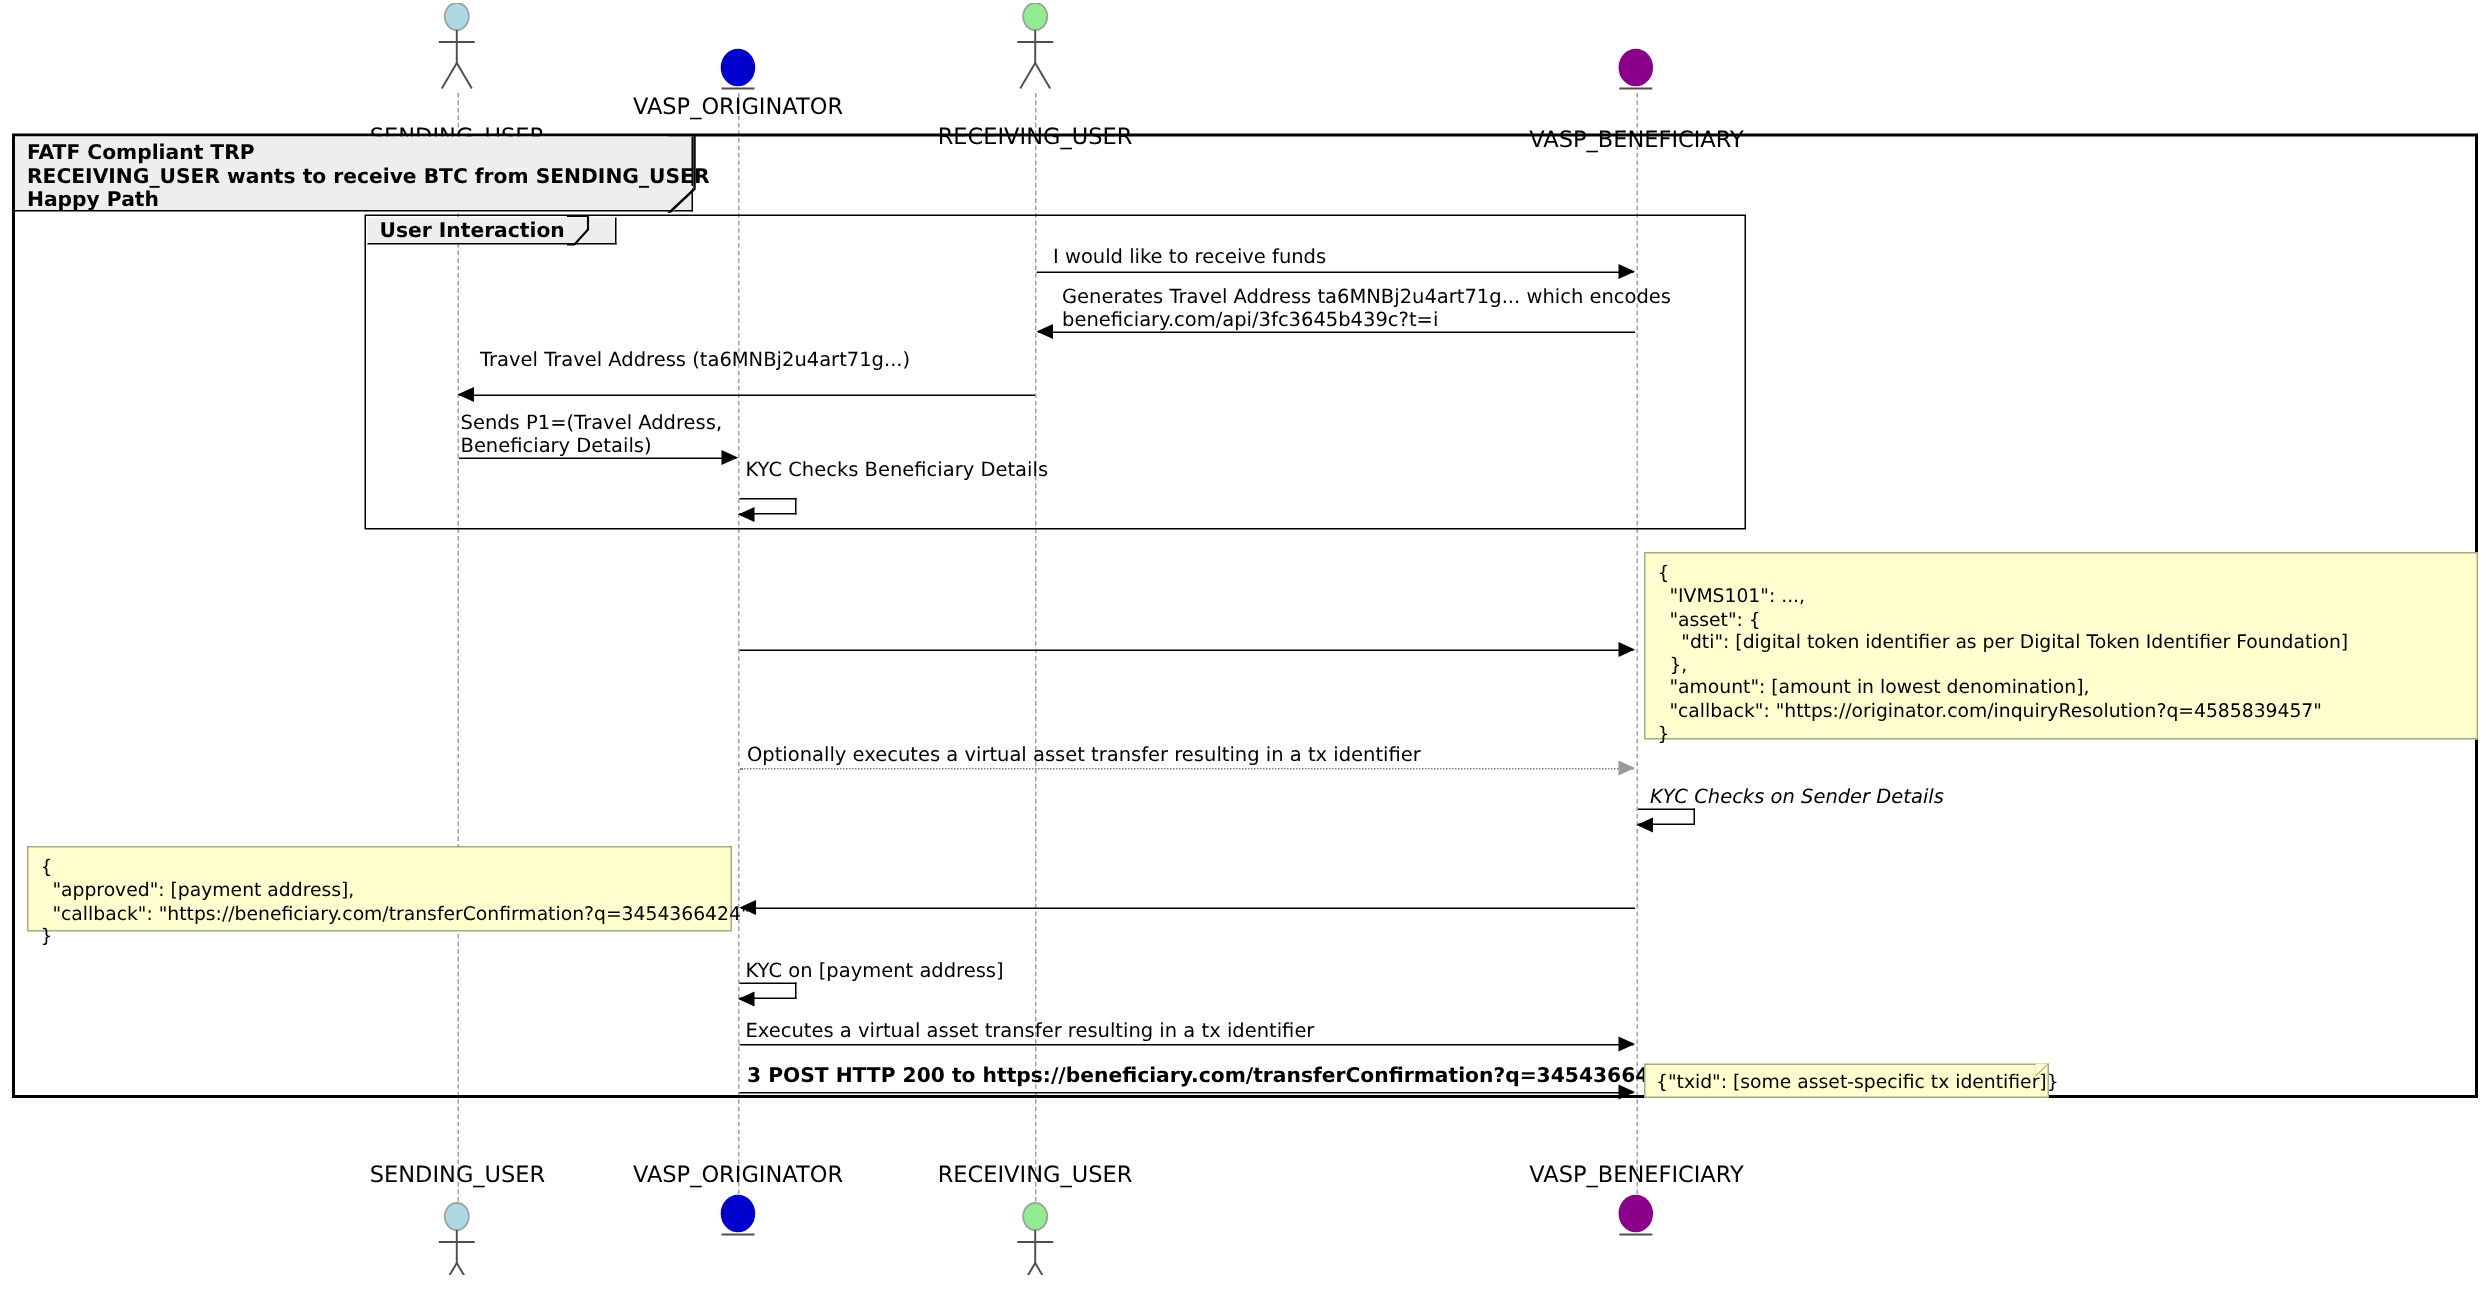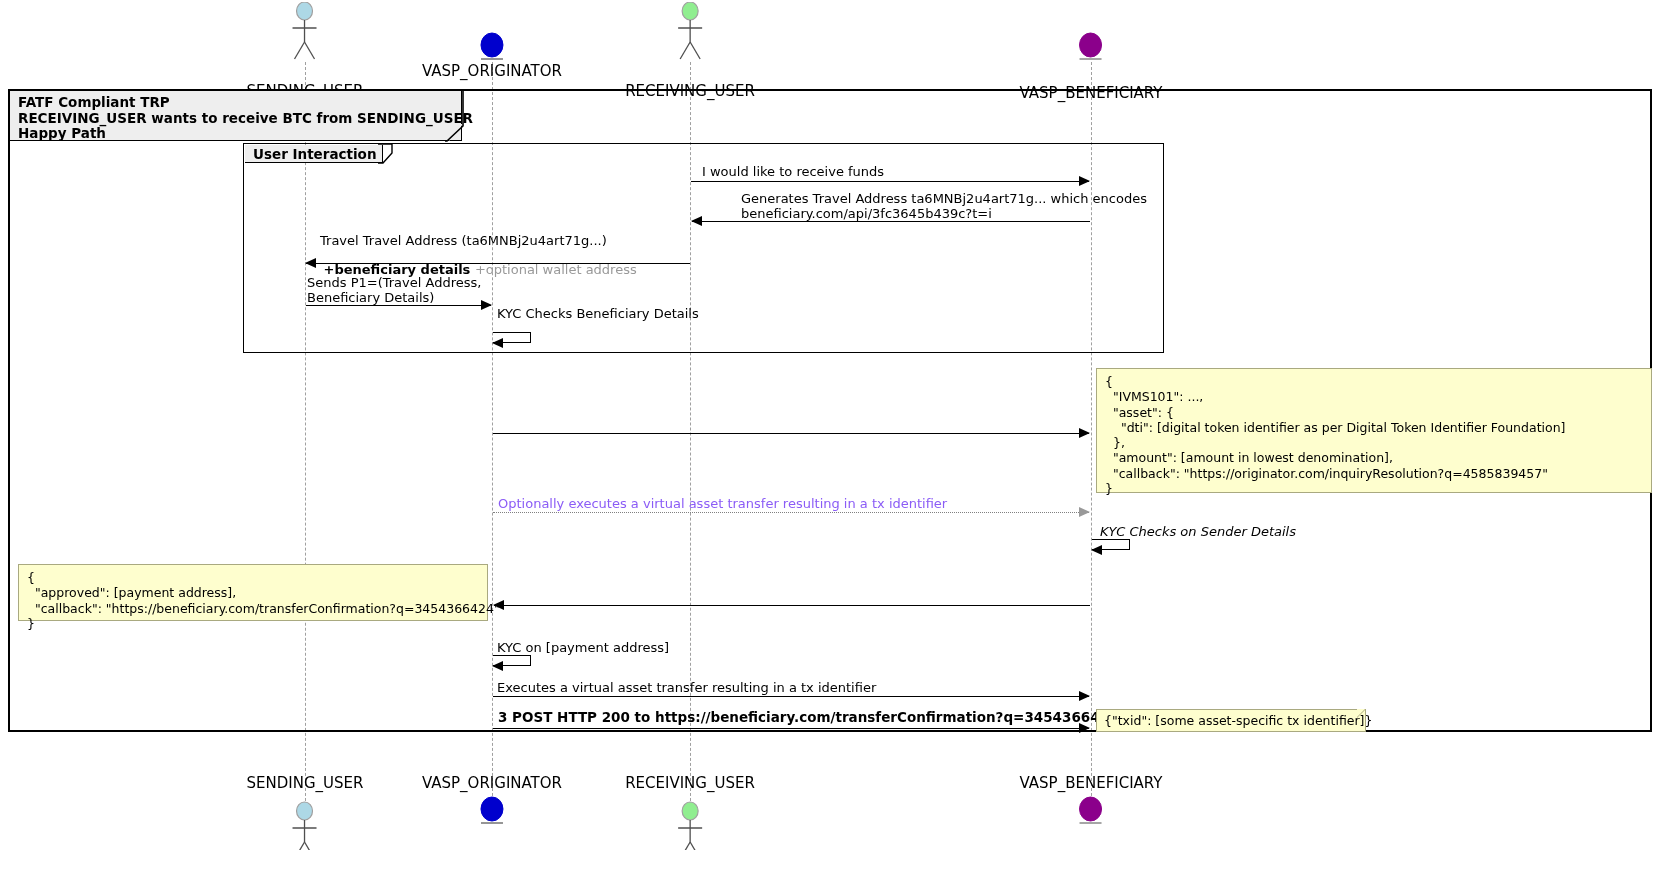--- a/index.html
+++ b/index.html
@@ -101,21 +101,21 @@
     border-right: 11px solid #000000;
   }
   .msg-text {
     position: absolute;
     font-size: 13px;
     line-height: 15px;
     white-space: pre;
     color: #000000;
   }
   .msg-text.bold { font-weight: bold; font-size: 13.5px; }
-  .msg-text.grey { color: #8b5cf6; }
+  .msg-text.grey { color: #000000; }
 
   
   .selfmsg {
     position: absolute;
     border: 1.3px solid #000000;
     border-left: none;
     box-sizing: border-box;
     background: transparent;
   }
 
@@ -204,38 +204,35 @@
   <div class="frame" style="left:8px; top:89px; width:1644px; height:643px;"></div>
   <div class="frame-tab" style="left:10px; top:91px; width:452px; height:50px; padding-top:4px;">FATF Compliant TRP
 RECEIVING_USER wants to receive BTC from SENDING_USER
 Happy Path</div>
   <div class="tab-corner" style="left:449px; top:124px; border-left:14px solid #EEEEEE; border-bottom:17px solid transparent; border-top:0;"></div>
   <svg class="abs" style="left:445px; top:90px;" width="22" height="53">
     <path d="M 0 0 L 18 0 L 18 36 L 2 51 L 0 51" fill="none" stroke="#000000" stroke-width="1.6"></path>
   </svg>
 
   <div class="frame-inner" style="left:243px; top:143px; width:921px; height:210px;"></div>
-  <div class="frame-tab" style="left:245px; top:145px; width:138px; height:18px; padding:2px 20px 2px 8px;">User Interaction</div>
+  <div class="frame-tab" style="left:245px; top:145px; width:166px; height:18px; padding:2px 20px 2px 8px;">User Interaction</div>
   <svg class="abs" style="left:378px; top:144px;" width="22" height="22">
     <path d="M 0 0 L 14 0 L 14 9 L 5 19 L 0 19" fill="none" stroke="#000000" stroke-width="1.4"></path>
   </svg>
 
   <div class="msg-text" style="left:702px; top:164px;">I would like to receive funds</div>
   <div class="msg-line" style="left:691px; top:181px; width:398px;"></div>
   <div class="arrow-head arrow-r" style="left:1079px; top:176px;"></div>
 
-  <div class="msg-text" style="left:708px; top:191px;margin-left:33px;">Generates Travel Address ta6MNBj2u4art71g... which encodes
+  <div class="msg-text" style="left:708px; top:191px;">Generates Travel Address ta6MNBj2u4art71g... which encodes
 beneficiary.com/api/3fc3645b439c?t=i</div>
   <div class="msg-line" style="left:692px; top:221px; width:398px;"></div>
   <div class="arrow-head arrow-l" style="left:691px; top:216px;"></div>
 
   <div class="msg-text" style="left:320px; top:233px;">Travel Travel Address (ta6MNBj2u4art71g...)</div>
-  <div class="abs" style="left:307px; top:247px; font-size:13px; line-height:15px; white-space:pre;">
-    <span style="font-weight:bold;">+beneficiary details </span><span style="color:#999999;">+optional wallet address</span>
-  </div>
   <div class="msg-line" style="left:306px; top:263px; width:384px;"></div>
   <div class="arrow-head arrow-l" style="left:305px; top:258px;"></div>
 
   <div class="msg-text" style="left:307px; top:275px;">Sends P1=(Travel Address,
 Beneficiary Details)</div>
   <div class="msg-line" style="left:306px; top:305px; width:185px;"></div>
   <div class="arrow-head arrow-r" style="left:481px; top:300px;"></div>
 
   <div class="msg-text" style="left:497px; top:306px;">KYC Checks Beneficiary Details</div>
   <div class="selfmsg" style="left:493px; top:332px; width:38px; height:11px;"></div>

